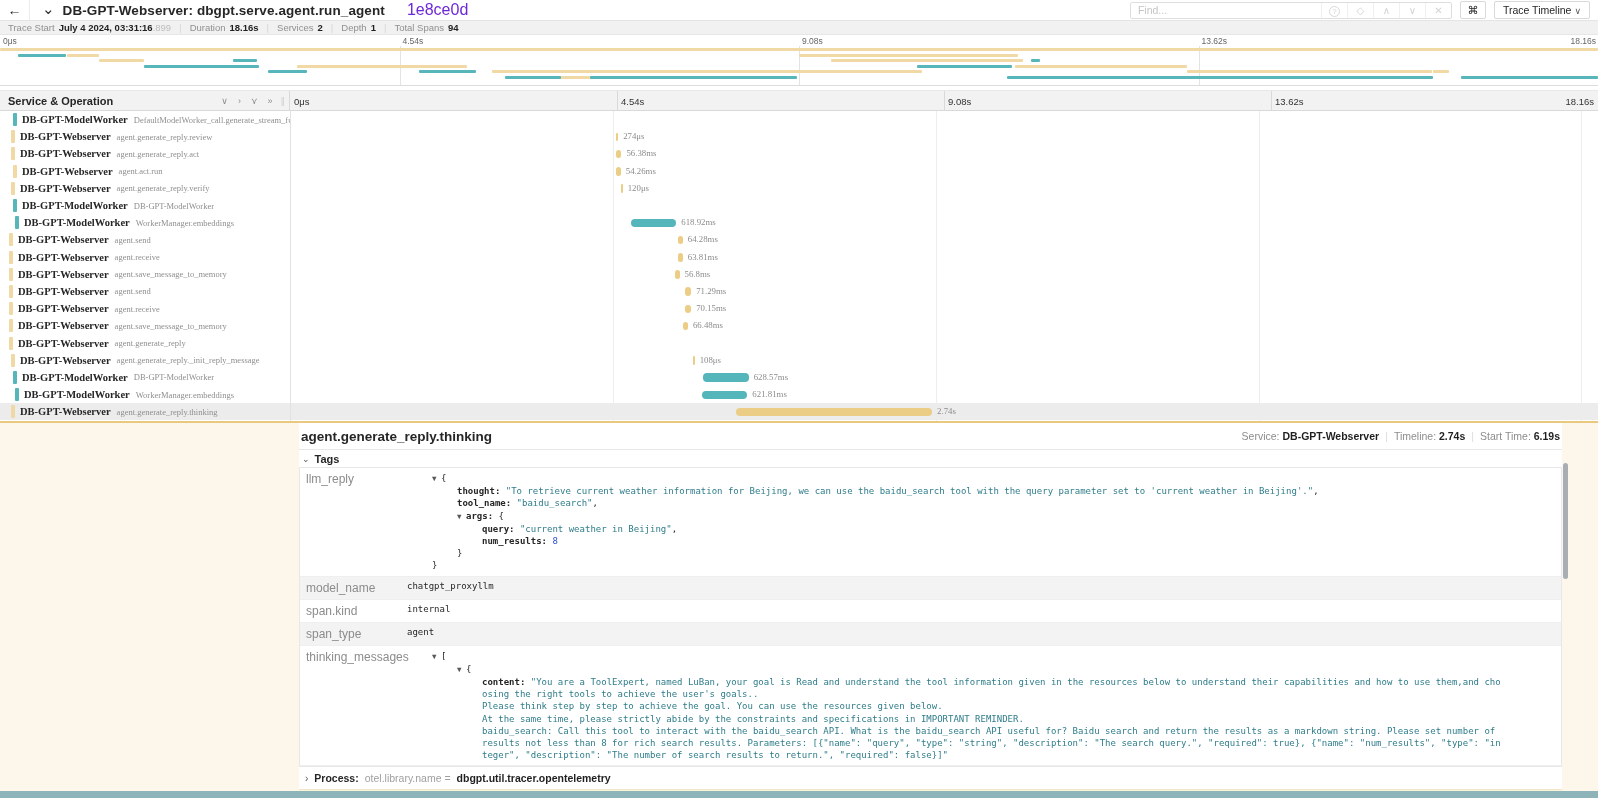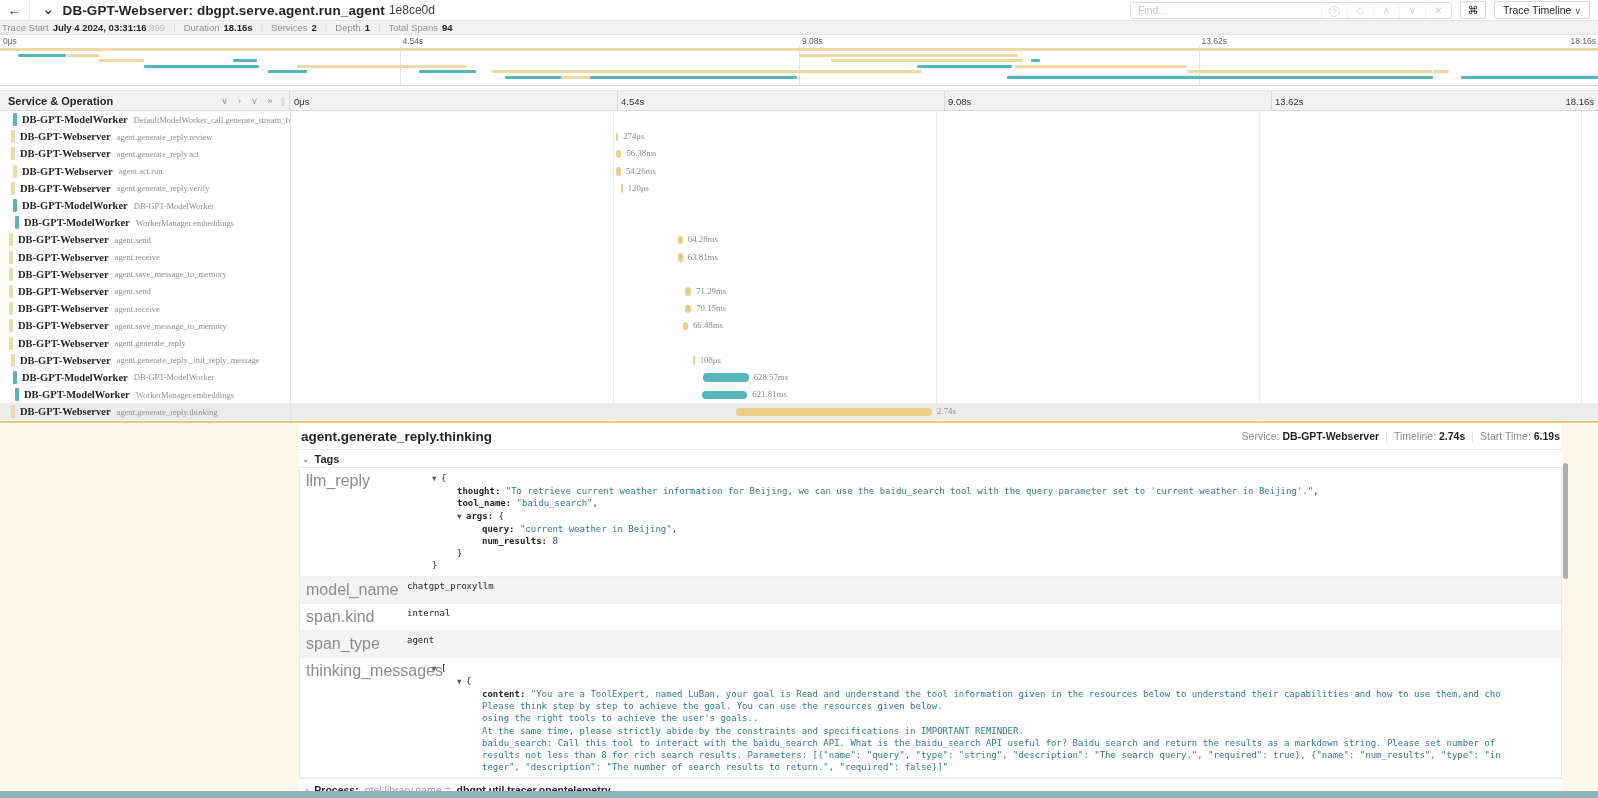--- a/index.html
+++ b/index.html
@@ -6,37 +6,37 @@
   html,body { width:1598px; height:798px; overflow:hidden; background:#fff;
               font-family:"Liberation Sans", sans-serif; color:#262626; }
   .app { position:relative; width:1598px; height:798px; }
 
   
   .topbar { height:21px; display:flex; align-items:center; border-bottom:1px solid #e4e4e4; background:#fff; }
   .backbtn { width:30px; height:100%; border:none; background:#fff; border-right:1px solid #ececec;
              font-size:14px; color:#262626; cursor:pointer; }
   .titlechev { font-size:15px; color:#262626; padding:0 8px 2px 12px; line-height:14px; }
   .tracetitle { font-size:13.5px; font-weight:700; letter-spacing:.1px; white-space:nowrap; }
-  .traceid { font-size:12px; font-weight:400; color:#404040; margin-left:4px; }
+  .traceid { font-size:16px; font-weight:400; color:#6d28d9; margin-left:22px; }
   .topbar-right { margin-left:auto; display:flex; align-items:center; gap:0; padding-right:8px; }
   .findwrap { display:flex; align-items:center; border:1px solid #dedede; border-radius:2px; height:17px; }
   .findinput { width:190px; height:15px; border:none; outline:none; font-size:10.5px; padding:0 7px; color:#595959; }
   .findinput::placeholder { color:#c5c5c5; }
   .fbtn { width:26px; text-align:center; color:#d3d3d3; font-size:10px; border-left:1px solid #f0f0f0; line-height:15px; }
   .helpglyph { display:inline-block; width:11px; height:11px; border:1px solid #d9d9d9; border-radius:50%;
                font-size:8px; line-height:10px; }
   .kbdbtn { margin-left:8px; border:1px solid #d9d9d9; border-radius:2px; background:#fff; width:26px; height:18px;
             font-size:11px; color:#262626; }
   .viewbtn { margin-left:8px; border:1px solid #d9d9d9; border-radius:2px; background:#fff; height:18px;
              font-size:10.5px; color:#262626; padding:0 8px; white-space:nowrap; }
   .viewbtn .car { font-size:9px; color:#595959; margin-left:3px; }
 
   
   .summary { height:14px; background:#f1f1f1; border-bottom:1px solid #e6e6e6; display:flex; align-items:center;
-             font-size:9.5px; padding-left:2px; white-space:nowrap; }
+             font-size:9.5px; padding-left:8px; white-space:nowrap; }
   .slabel { color:#909090; margin-right:4px; }
   .sval { font-weight:700; color:#1f1f1f; }
   .sms { color:#bdbdbd; }
   .ssep { color:#d6d6d6; margin:0 8px; }
 
   
   .mmticks { position:relative; height:11px; font-size:8.5px; color:#666; }
   .mmticks .tick { position:absolute; top:1px; padding-left:3px; }
   .mmticks .tick.last { padding:0 2px 0 0; }
   .mmcanvas { position:relative; height:40px; border-bottom:1px solid #ddd; background:#fff; overflow:hidden; }
@@ -81,21 +81,21 @@
   .d-head { height:27px; display:flex; align-items:center; border-bottom:1px solid #e8e8e8; padding:0 2px; }
   .d-title { font-size:13.5px; font-weight:700; }
   .d-info { margin-left:auto; font-size:10.5px; color:#8c8c8c; white-space:nowrap; }
   .d-info b { color:#1f1f1f; }
   .d-info .pipe { color:#dcdcdc; margin:0 6px; }
   .sec-head { height:17px; display:flex; align-items:center; font-size:11px; font-weight:700; gap:5px; padding-left:3px; }
   .sec-head .chev { font-size:9px; color:#595959; font-weight:400; }
   .tagtable { border:1px solid #e8e8e8; border-bottom:none; }
   .tag-row { display:flex; border-bottom:1px solid #efefef; }
   .tag-row.alt { background:#f3f3f3; }
-  .tag-key { width:107px; flex:none; padding:4px 6px; font-size:16px; color:#8c8c8c; }
+  .tag-key { width:107px; flex:none; padding:4px 6px; font-size:12px; color:#8c8c8c; }
   .tag-val { flex:1; padding:4px 0; overflow:hidden; }
   .mono, .jl { font-family:"DejaVu Sans Mono", monospace; font-size:9px; }
   .jl { line-height:12.2px; white-space:pre; }
   .t-k { font-weight:700; color:#262626; }
   .t-s { color:#2f7d8a; }
   .t-n { color:#2d4fd1; }
   .t-p { color:#262626; }
   .t-a { color:#595959; font-size:7.5px; }
   .proc-row { border-top:1px solid #e8e8e8; padding:5px 6px; font-size:10.5px; display:flex; align-items:center; gap:6px; background:#fff; }
   .proc-row .chev { color:#595959; font-size:10px; }
@@ -278,20 +278,24 @@
           <span class="svc">DB-GPT-ModelWorker</span>
           <span class="op">DB-GPT-ModelWorker</span>
         </div>
       </div>
       <div class="srow">
         <div class="sleft" style="padding-left: 15px;">
           <span class="chip c-teal"></span>
           <span class="svc">DB-GPT-ModelWorker</span>
           <span class="op">WorkerManager.embeddings</span>
         </div>
+        <div class="sright">
+          <div class="bar c-teal" style="left: 26.4%; width: 3.5%;"></div>
+          <span class="dur" style="left: calc(29.9% + 5px);">618.92ms</span>
+        </div>
       </div>
       <div class="srow">
         <div class="sleft" style="padding-left: 9px;">
           <span class="chip c-tan"></span>
           <span class="svc">DB-GPT-Webserver</span>
           <span class="op">agent.send</span>
         </div>
         <div class="sright">
           <div class="bar c-tan" style="left: 30%; width: 0.4%;"></div>
           <span class="dur" style="left: calc(30.4% + 5px);">64.28ms</span>
@@ -306,20 +310,24 @@
         <div class="sright">
           <div class="bar c-tan" style="left: 30%; width: 0.4%;"></div>
           <span class="dur" style="left: calc(30.4% + 5px);">63.81ms</span>
         </div>
       </div>
       <div class="srow">
         <div class="sleft" style="padding-left: 9px;">
           <span class="chip c-tan"></span>
           <span class="svc">DB-GPT-Webserver</span>
           <span class="op">agent.save_message_to_memory</span>
+        </div>
+        <div class="sright">
+          <div class="bar c-tan" style="left: 29.8%; width: 0.35%;"></div>
+          <span class="dur" style="left: calc(30.15% + 5px);">56.8ms</span>
         </div>
       </div>
       <div class="srow">
         <div class="sleft" style="padding-left: 9px;">
           <span class="chip c-tan"></span>
           <span class="svc">DB-GPT-Webserver</span>
           <span class="op">agent.send</span>
         </div>
         <div class="sright">
           <div class="bar c-tan" style="left: 30.6%; width: 0.45%;"></div>
@@ -439,22 +447,22 @@
         <div class="tag-row alt">
           <div class="tag-key">span_type</div>
           <div class="tag-val mono simple">agent</div>
         </div>
         <div class="tag-row">
           <div class="tag-key">thinking_messages</div>
           <div class="tag-val">
               <div class="jl" style="padding-left: 25px;"><span class="t-a">▼ </span><span class="t-p">[</span></div>
               <div class="jl" style="padding-left: 50px;"><span class="t-a">▼ </span><span class="t-p">{</span></div>
               <div class="jl" style="padding-left: 75px;"><span class="t-k">content: </span><span class="t-s">"You are a ToolExpert, named LuBan, your goal is Read and understand the tool information given in the resources below to understand their capabilities and how to use them,and cho</span></div>
+              <div class="jl" style="padding-left: 75px;"><span class="t-s">osing the right tools to achieve the user's goals..</span></div>
               <div class="jl" style="padding-left: 75px;"><span class="t-s">Please think step by step to achieve the goal. You can use the resources given below.</span></div>
-              <div class="jl" style="padding-left: 75px;"><span class="t-s">osing the right tools to achieve the user's goals..</span></div>
               <div class="jl" style="padding-left: 75px;"><span class="t-s">At the same time, please strictly abide by the constraints and specifications in IMPORTANT REMINDER.</span></div>
               <div class="jl" style="padding-left: 75px;"><span class="t-s">baidu_search: Call this tool to interact with the baidu_search API. What is the baidu_search API useful for? Baidu search and return the results as a markdown string. Please set number of</span></div>
               <div class="jl" style="padding-left: 75px;"><span class="t-s">results not less than 8 for rich search results. Parameters: [{"name": "query", "type": "string", "description": "The search query.", "required": true}, {"name": "num_results", "type": "in</span></div>
               <div class="jl" style="padding-left: 75px;"><span class="t-s">teger", "description": "The number of search results to return.", "required": false}]"</span></div>
             </div>
         </div>
       </div>
       <div class="proc-row">
         <span class="chev">›</span>
         <span class="proc-label">Process:</span>

